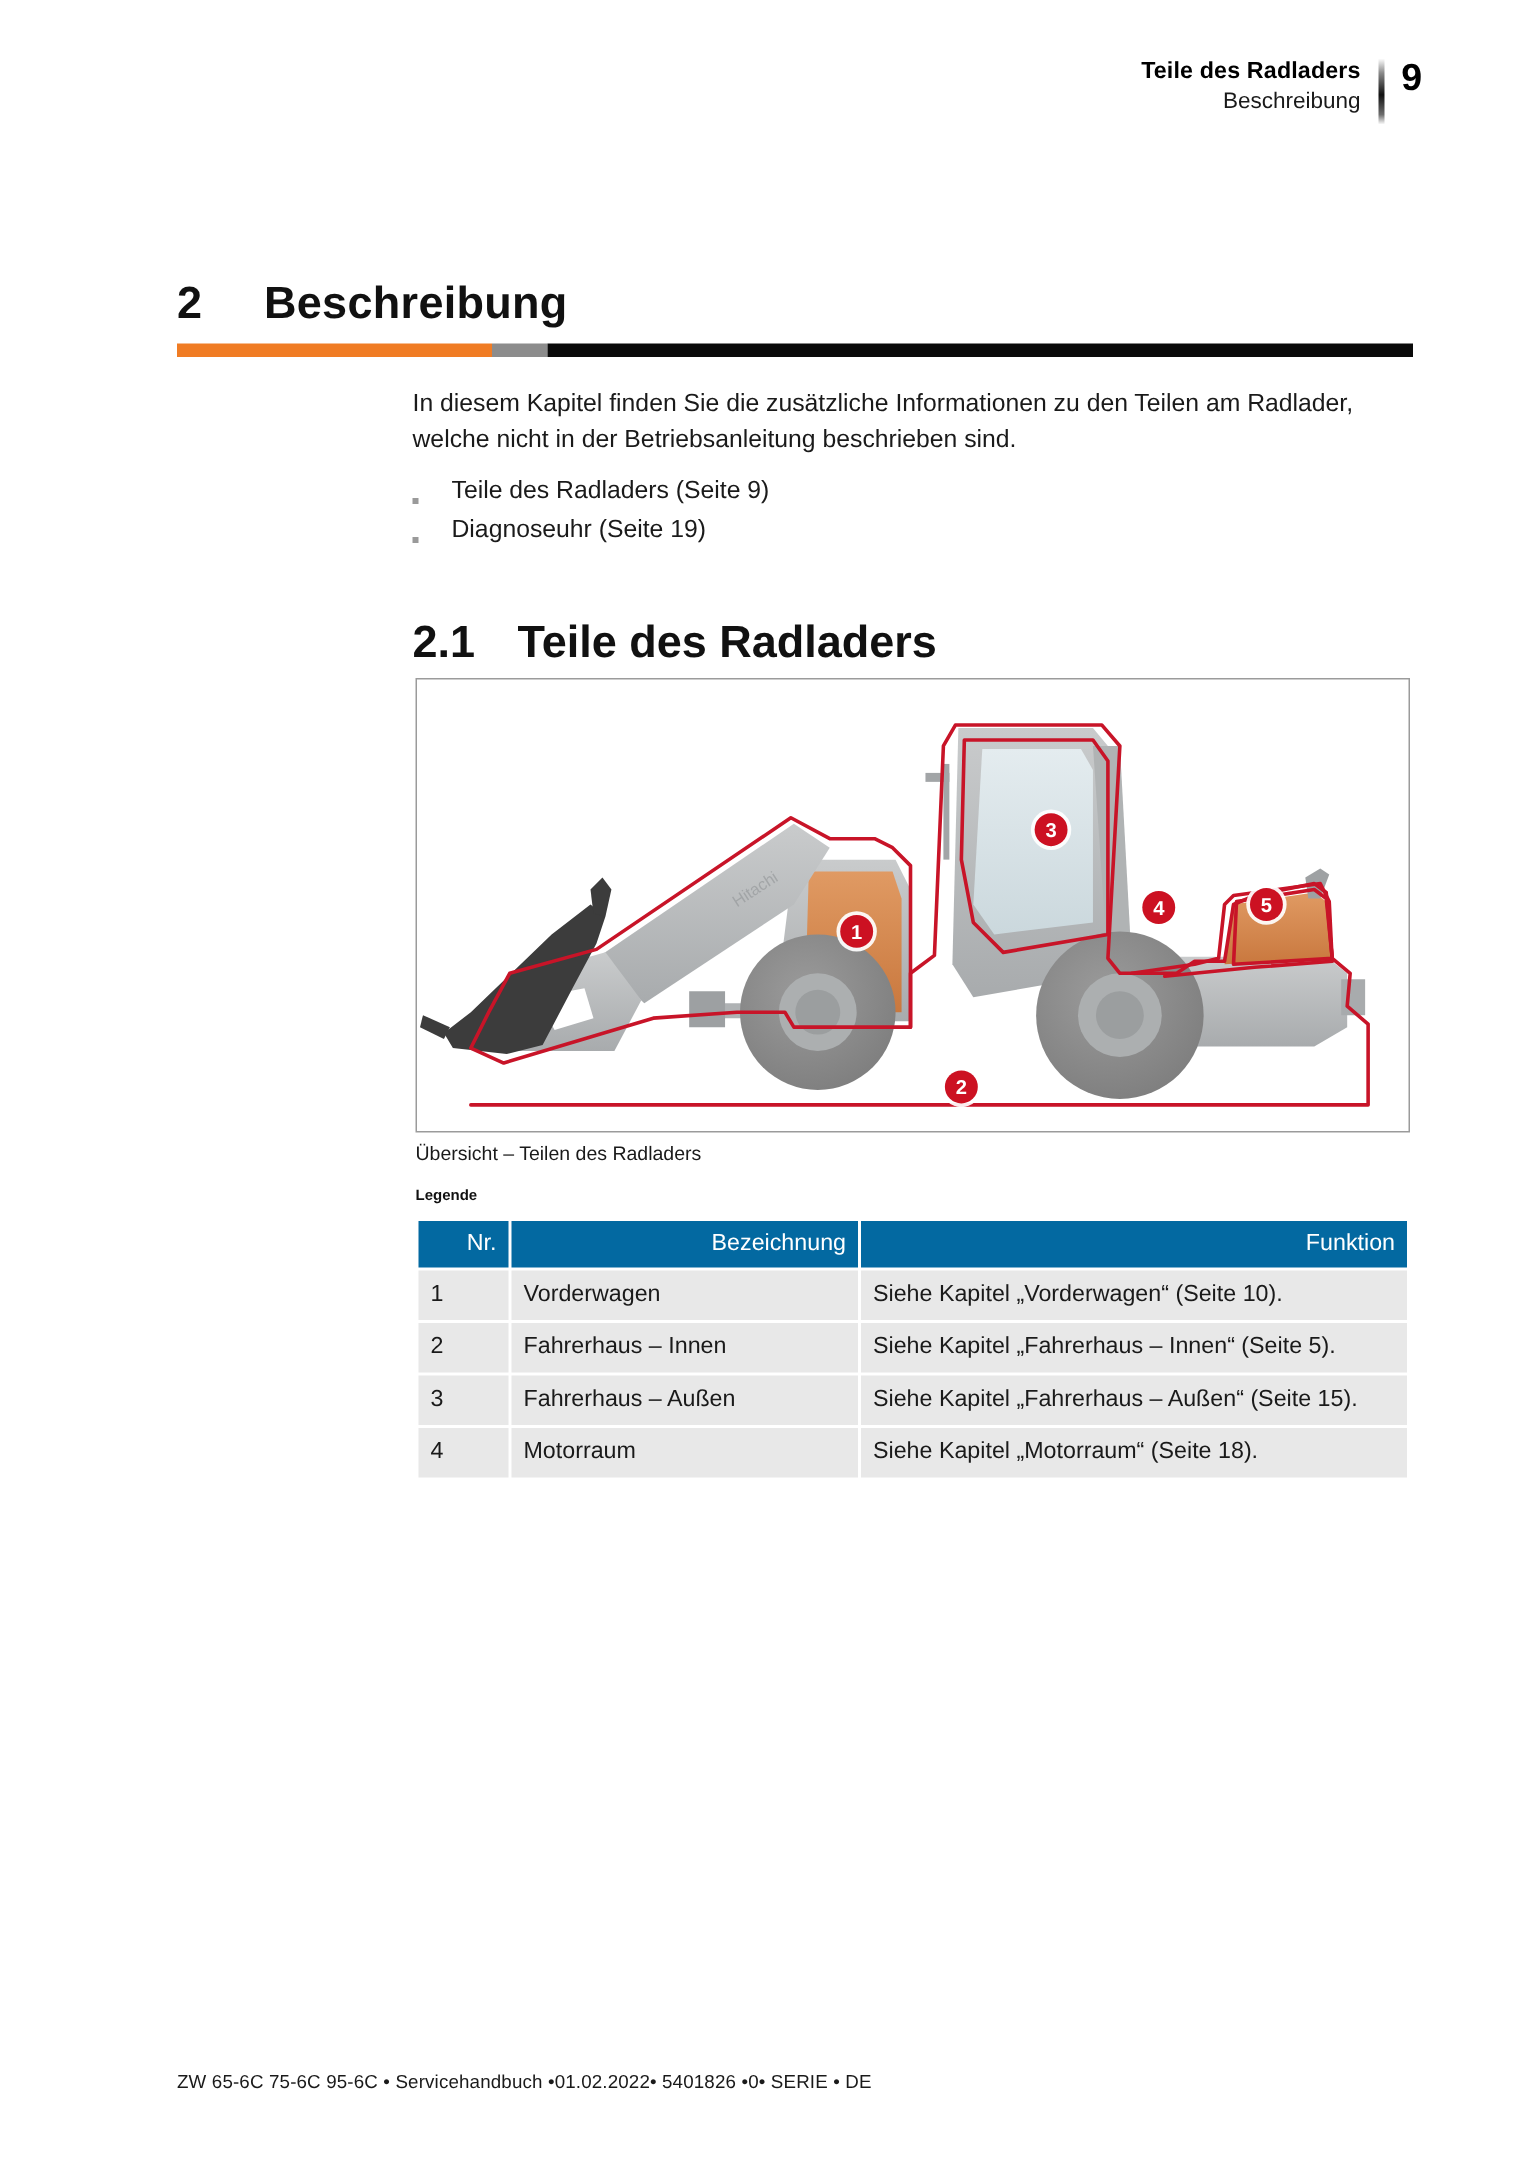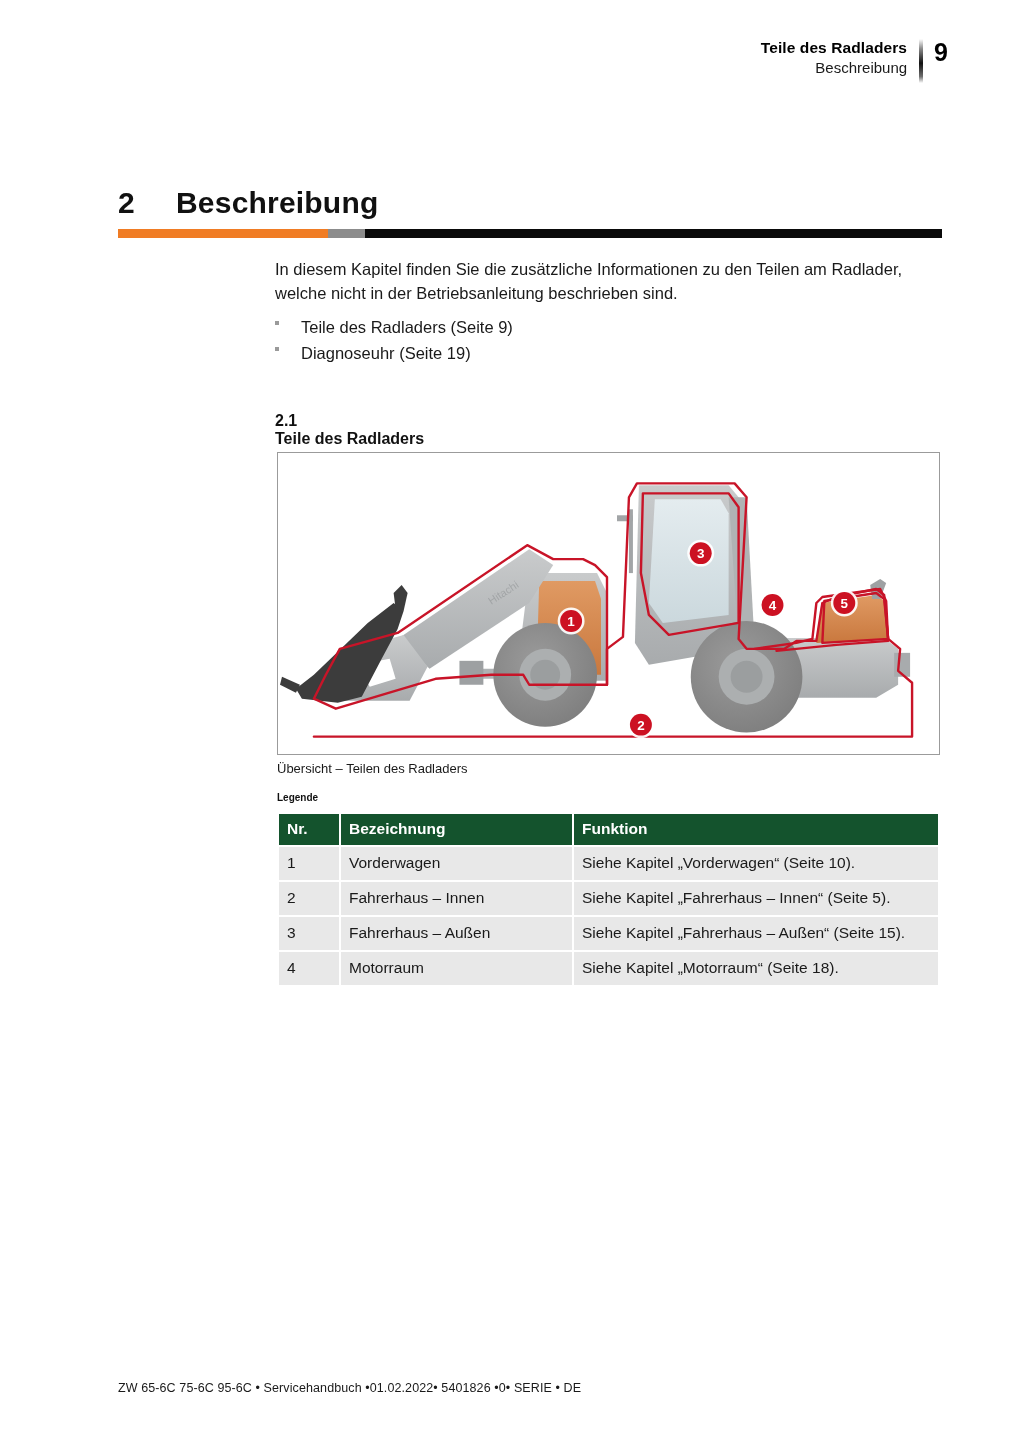--- a/index.html
+++ b/index.html
@@ -97,21 +97,21 @@
     line-height: 1.47;
     color: #1a1a1a;
   }
   .bullets {
     margin: 8px 0 0 0;
     padding: 0;
     list-style: none;
   }
   .bullets li {
     display: flex;
-    align-items: center;
+    align-items: flex-end;
     font-size: 16.5px;
     line-height: 1.58;
     color: #1a1a1a;
   }
   .bullet-mark {
     width: 4px;
     height: 4px;
     background: #9a9a9a;
     margin-right: 22px;
     flex: 0 0 auto;
@@ -119,24 +119,23 @@
     top: -4px;
   }
 
   
   .section-head {
     position: absolute;
     top: 412px;
     left: 275px;
     display: flex;
     align-items: baseline;
-    font-size: 16px;
+    font-size: 30px;
     font-weight: bold;
     color: #111;
-    flex-direction: column;
   }
   .section-num { width: 70px; }
 
   
   .figure {
     position: absolute;
     top: 452px;
     left: 277px;
     width: 663px;
     height: 303px;
@@ -167,24 +166,24 @@
   .legend-table {
     position: absolute;
     top: 812px;
     left: 277px;
     width: 663px;
     border-collapse: separate;
     border-spacing: 2px 2px;
     font-size: 15.5px;
   }
   .legend-table th {
-    background: #14532d;
+    background: #0369a1;
     color: #ffffff;
-    font-weight: bold;
-    text-align: left;
+    font-weight: normal;
+    text-align: right;
     padding: 6px 8px 7px 8px;
     vertical-align: middle;
   }
   .legend-table td {
     background: #E8E8E8;
     color: #1a1a1a;
     text-align: left;
     padding: 7px 8px 8px 8px;
     vertical-align: middle;
   }

